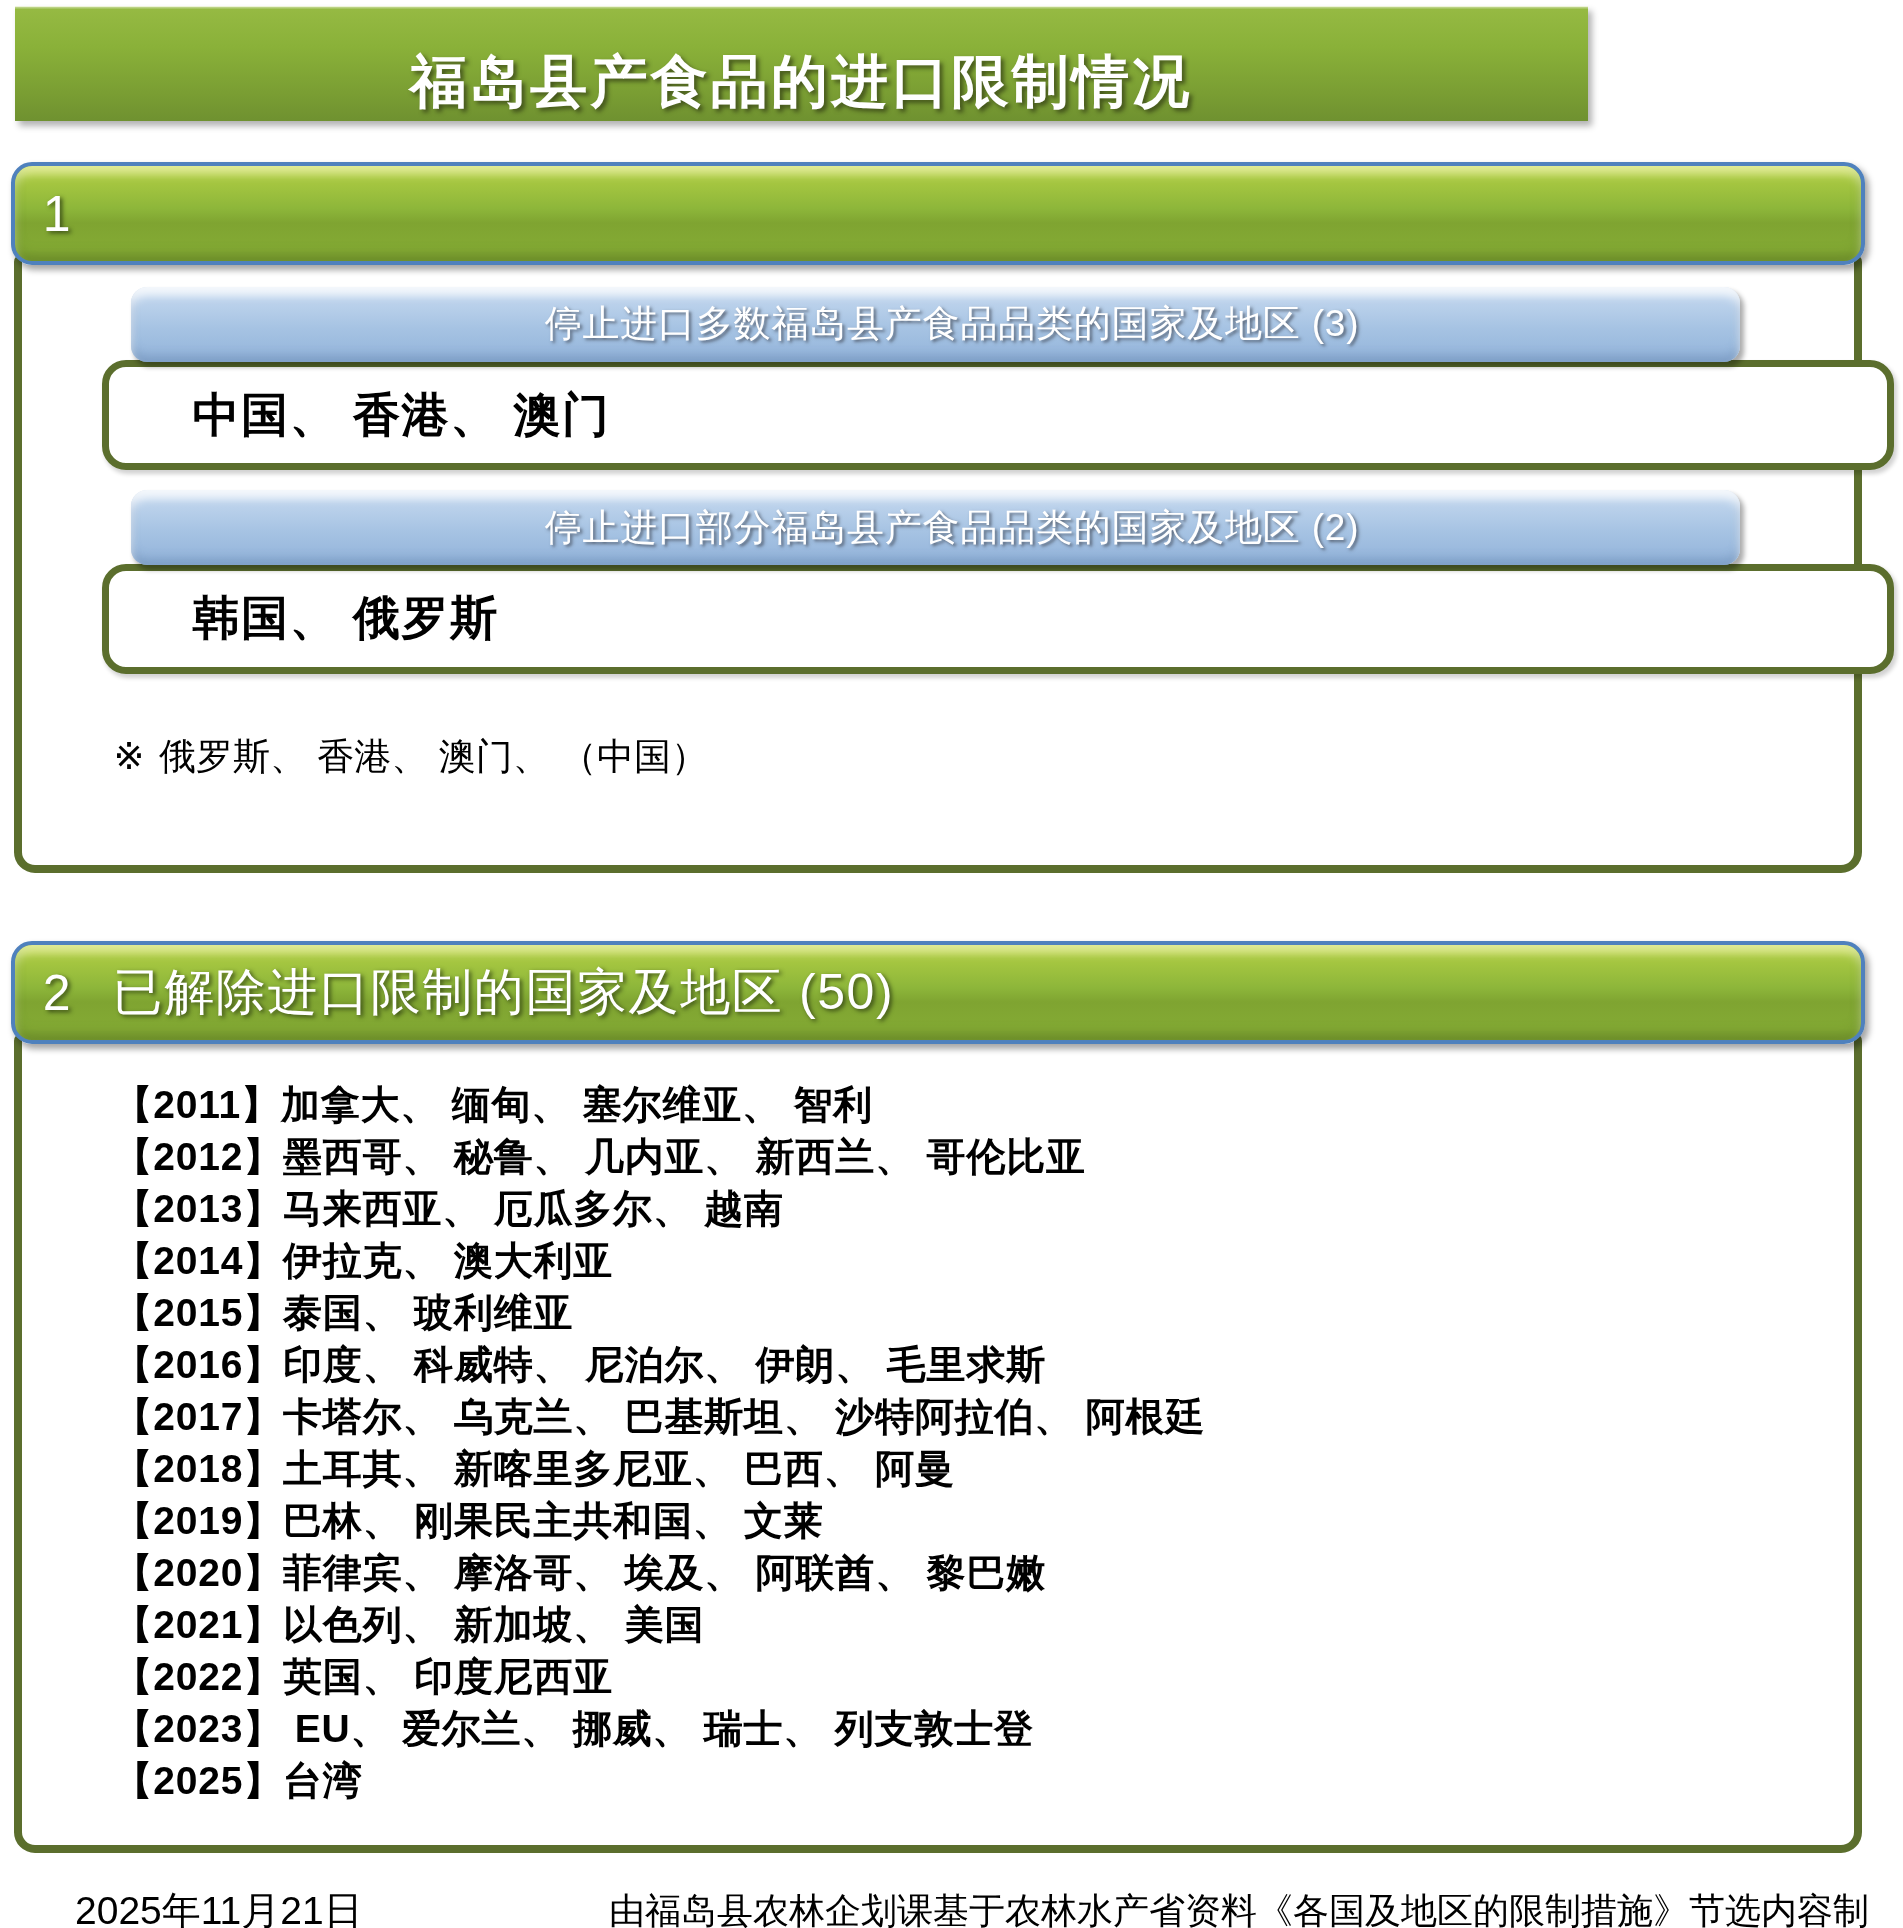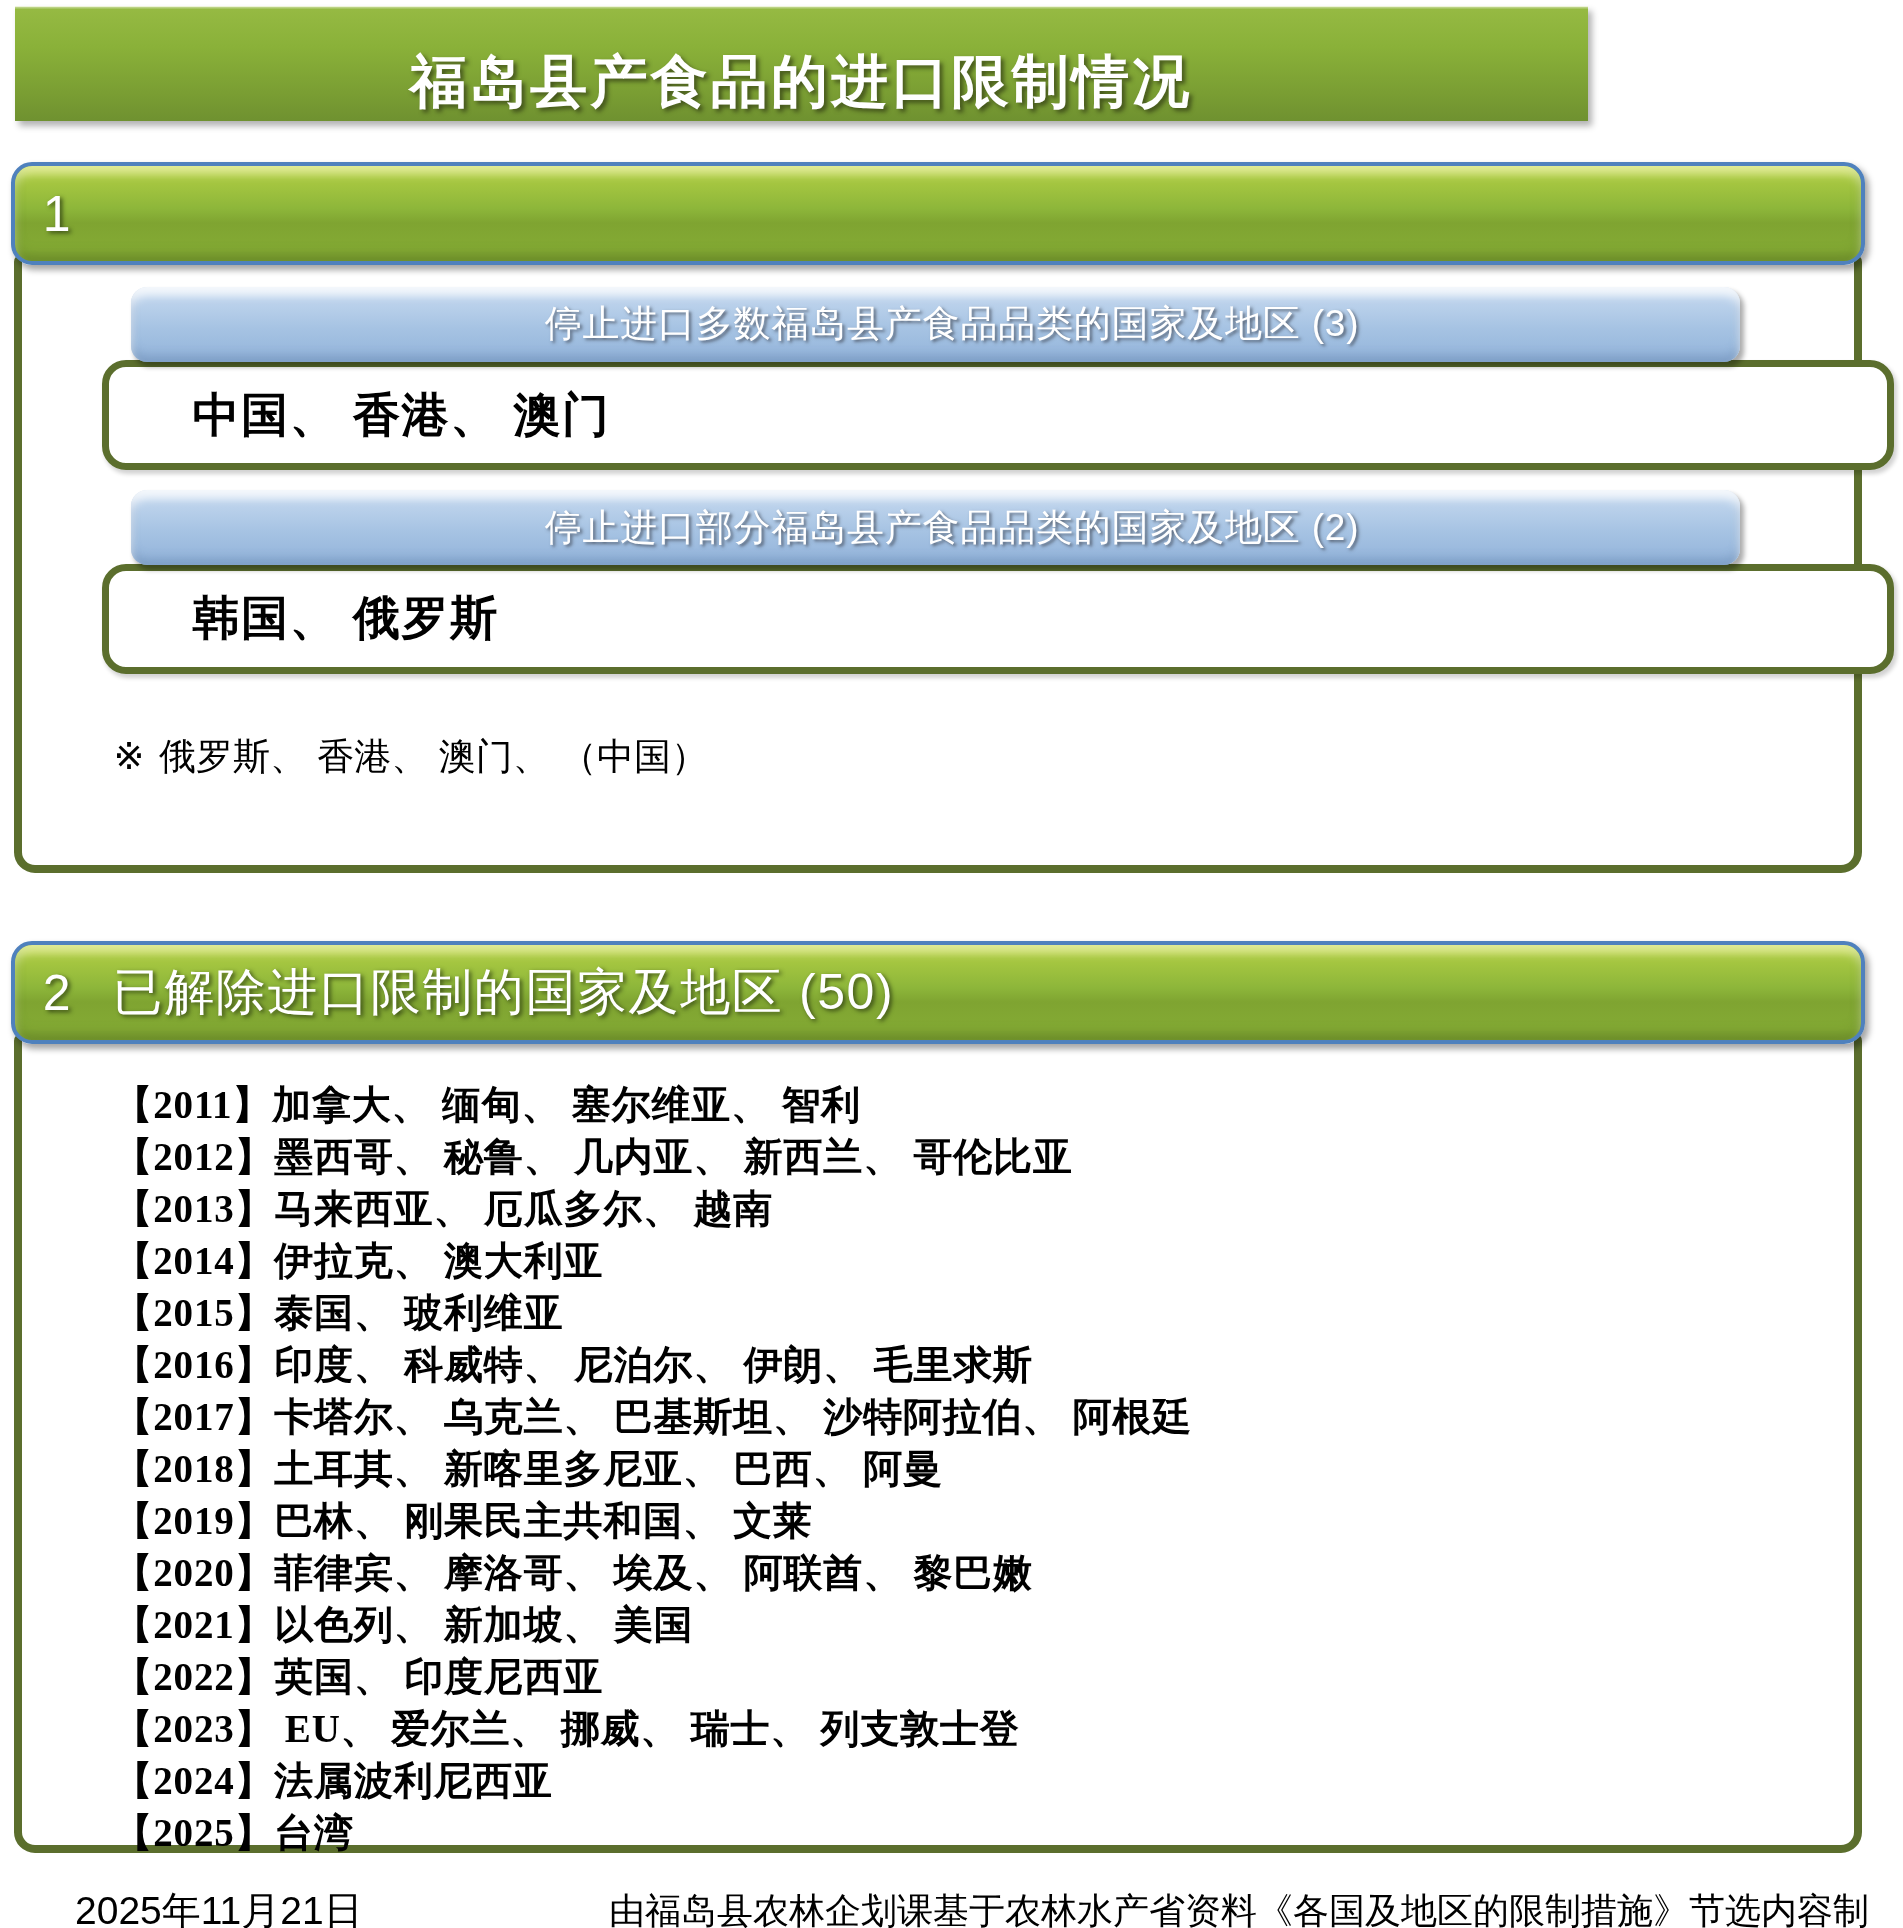--- a/index.html
+++ b/index.html
@@ -95,21 +95,21 @@
 
   
   .note{margin-top:58px;margin-left:91px;font-size:37px;line-height:49px;}
   .note .row1{display:flex;}
   .note .marker{margin-right:14.6px;}
   .note .row2{margin-left:52px;margin-top:1.6px;}
   .note b{font-weight:bold;}
 
   
   .release-list{padding:38px 24px 0 91px;}
-  .release-row{font-size:39px;font-weight:bold;line-height:52px;white-space:nowrap;letter-spacing:0.8px;font-family:Liberation Serif, serif;}
+  .release-row{font-size:39px;font-weight:bold;line-height:52px;white-space:nowrap;letter-spacing:0.8px;}
 
   
   .footer{position:absolute;top:1884px;left:0;width:1904px;height:45px;}
   .footer .date{position:absolute;left:75px;top:0;font-size:39px;}
   .footer .source{position:absolute;left:609px;top:3.2px;font-size:36px;}
 </style>
 </head>
 <body>
 
 <div class="title-banner">
@@ -159,21 +159,20 @@
       <div class="release-row"><span>【2014】</span><span>伊拉克、 澳大利亚</span></div>
       <div class="release-row"><span>【2015】</span><span>泰国、 玻利维亚</span></div>
       <div class="release-row"><span>【2016】</span><span>印度、 科威特、 尼泊尔、 伊朗、 毛里求斯</span></div>
       <div class="release-row"><span>【2017】</span><span>卡塔尔、 乌克兰、 巴基斯坦、 沙特阿拉伯、 阿根廷</span></div>
       <div class="release-row"><span>【2018】</span><span>土耳其、 新喀里多尼亚、 巴西、 阿曼</span></div>
       <div class="release-row"><span>【2019】</span><span>巴林、 刚果民主共和国、 文莱</span></div>
       <div class="release-row"><span>【2020】</span><span>菲律宾、 摩洛哥、 埃及、 阿联酋、 黎巴嫩</span></div>
       <div class="release-row"><span>【2021】</span><span>以色列、 新加坡、 美国</span></div>
       <div class="release-row"><span>【2022】</span><span>英国、 印度尼西亚</span></div>
       <div class="release-row"><span>【2023】</span><span> EU、 爱尔兰、 挪威、 瑞士、 列支敦士登</span></div>
-      <div class="release-row"><span>【2024】</span><span>法属波利尼西亚</span></div>
       <div class="release-row"><span>【2025】</span><span>台湾</span></div>
     </div>
   </div>
 </div>
 
 <div class="footer">
   <span class="date">2025年11月21日</span>
   <span class="source">由福岛县农林企划课基于农林水产省资料《各国及地区的限制措施》节选内容制作而成</span>
 </div>
 

